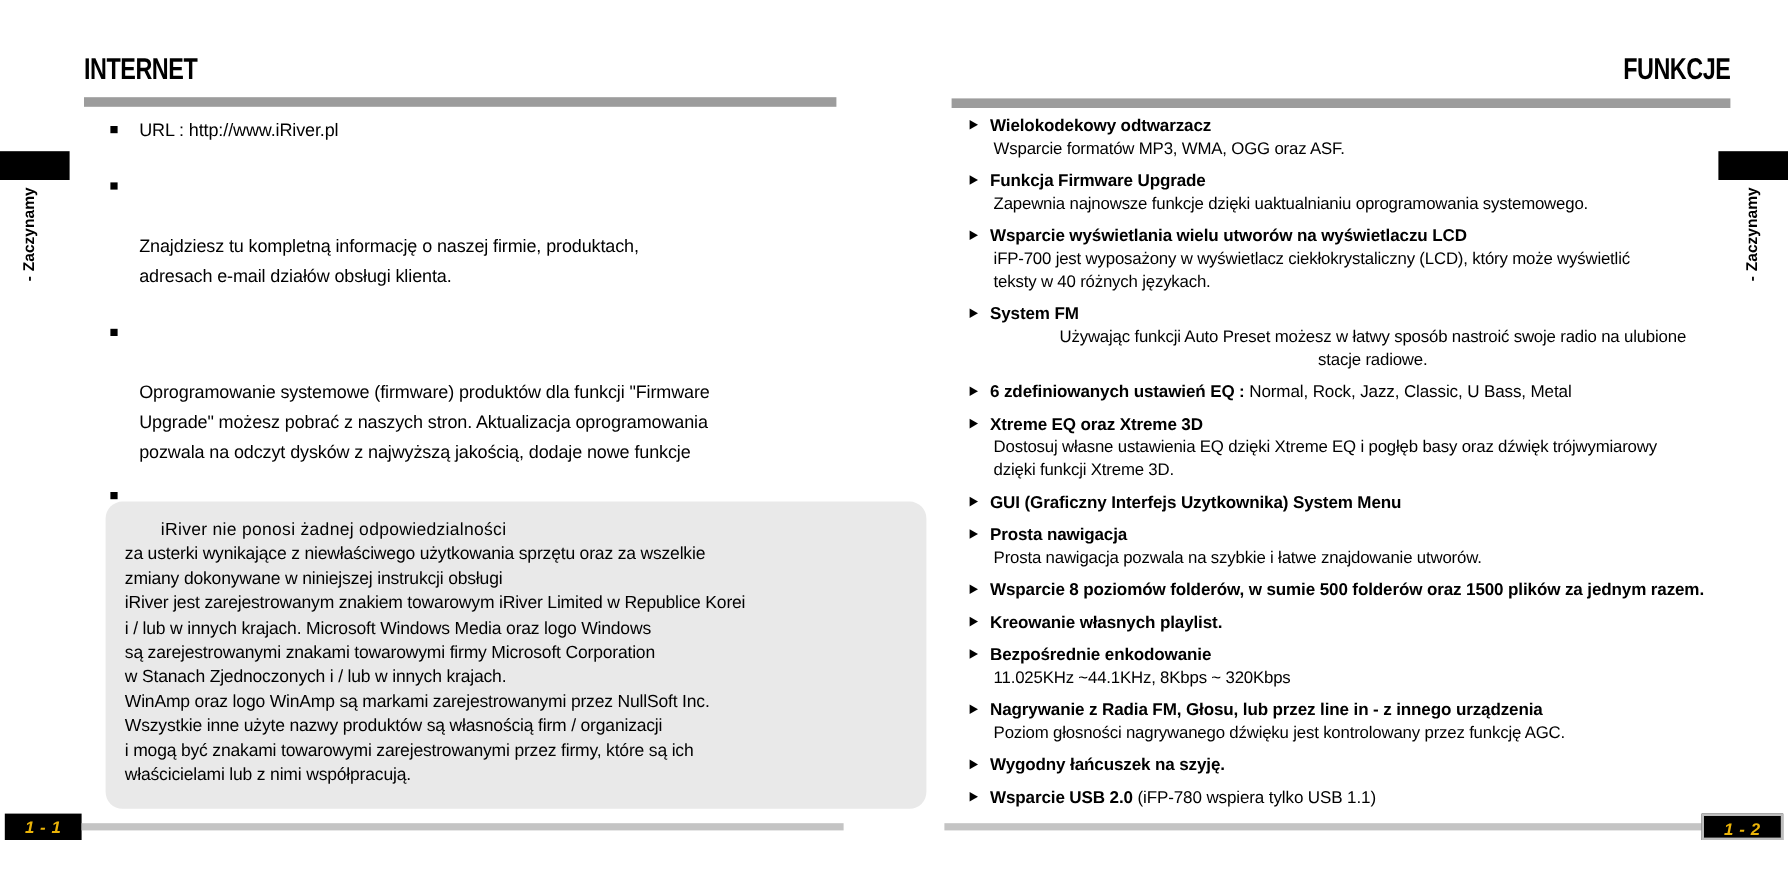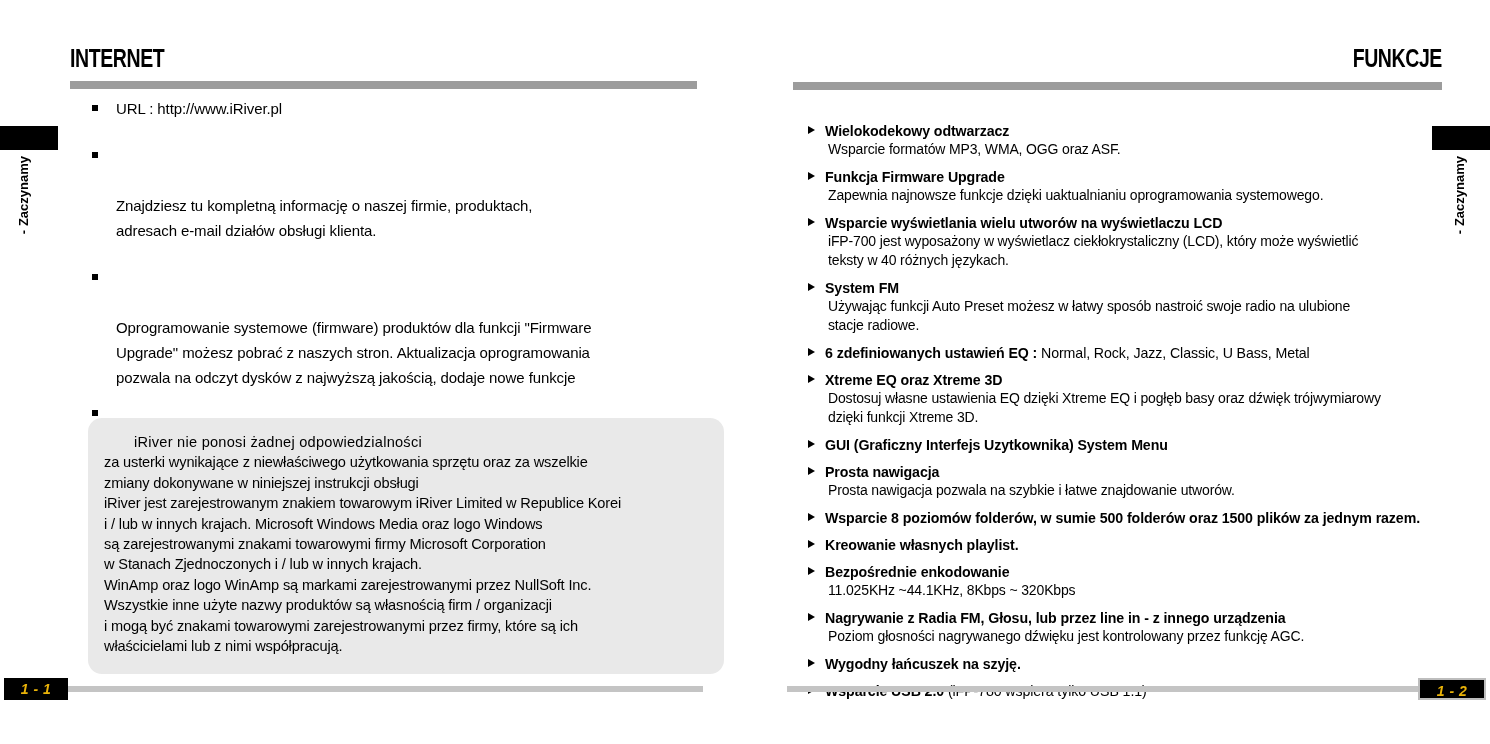--- a/index.html
+++ b/index.html
@@ -86,21 +86,21 @@
     height: 6px;
     background: #000;
   }
   .sq-item.tight { margin-bottom: 16px; }
 
   
   .notice-card {
     position: absolute;
     left: 88px;
     top: 418px;
-    width: 636px;
+    width: 684px;
     height: 256px;
     background: #e9e9e9;
     border-radius: 14px;
     box-sizing: border-box;
     padding: 14px 14px 10px 16px;
     overflow: hidden;
   }
   .notice-line {
     font-size: 14.6px;
     line-height: 20.4px;
@@ -108,21 +108,20 @@
     white-space: pre;
   }
   .notice-line.first { text-indent: 30px; letter-spacing: 0.25px; }
 
   
   .right-body {
     position: absolute;
     top: 96px;
     left: 58px;
     right: 30px;
-    margin-top: 26px;
   }
   .feat {
     position: relative;
     padding-left: 22px;
     margin-bottom: 9px;
   }
   .feat .arrow-bullet {
     position: absolute;
     left: 5px;
     top: 4px;
@@ -309,21 +308,21 @@
         </div>
         <div class="feat">
           <span class="arrow-bullet"></span>
           <div class="feat-head"><span>Wsparcie wyświetlania wielu utworów na wyświetlaczu LCD</span></div>
           <div class="feat-desc" style="white-space: pre-line;">iFP-700 jest wyposażony w wyświetlacz ciekłokrystaliczny (LCD), który może wyświetlić
 teksty w 40 różnych językach.</div>
         </div>
         <div class="feat">
           <span class="arrow-bullet"></span>
           <div class="feat-head"><span>System FM</span></div>
-          <div class="feat-desc" style="white-space: pre-line;">Używając funkcji Auto Preset możesz w łatwy sposób nastroić swoje radio na ulubione
+          <div class="feat-desc" style="white-space: pre-line; text-align: center;">Używając funkcji Auto Preset możesz w łatwy sposób nastroić swoje radio na ulubione
 stacje radiowe.</div>
         </div>
         <div class="feat">
           <span class="arrow-bullet"></span>
           <div class="feat-head"><span>6 zdefiniowanych ustawień EQ :</span><span class="inline-normal"> Normal, Rock, Jazz, Classic, U Bass, Metal</span></div>
         </div>
         <div class="feat">
           <span class="arrow-bullet"></span>
           <div class="feat-head"><span>Xtreme EQ oraz Xtreme 3D</span></div>
           <div class="feat-desc" style="white-space: pre-line;">Dostosuj własne ustawienia EQ dzięki Xtreme EQ i pogłęb basy oraz dźwięk trójwymiarowy

